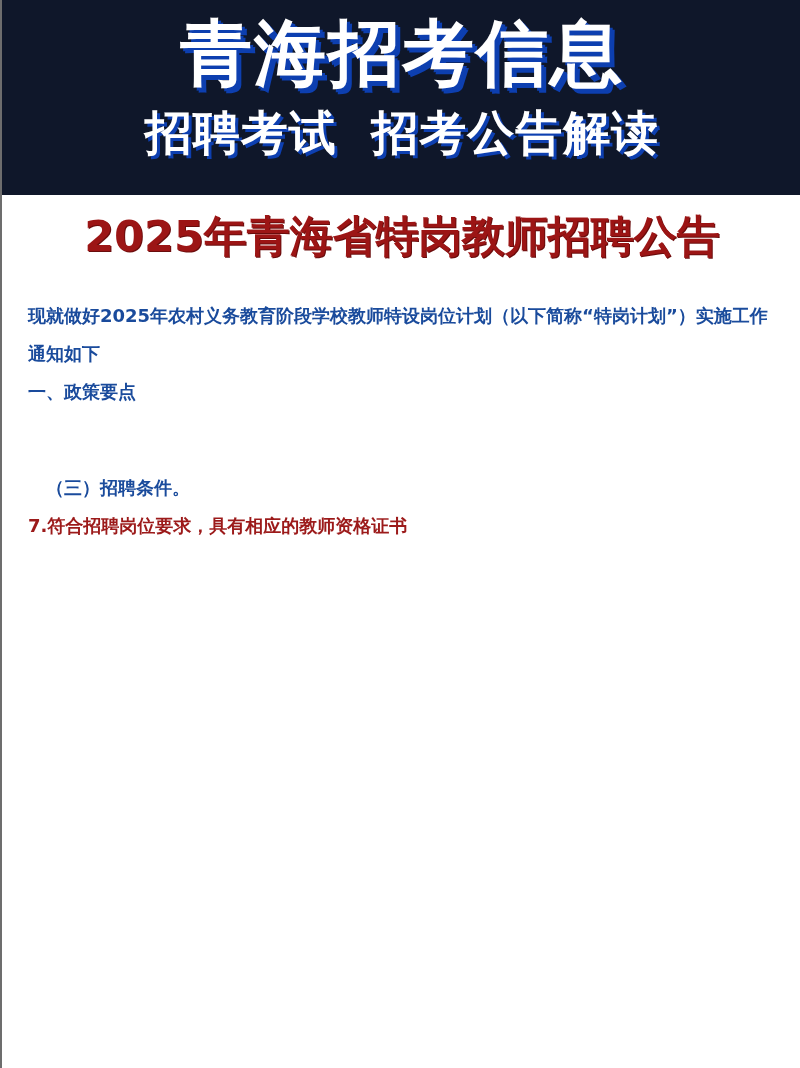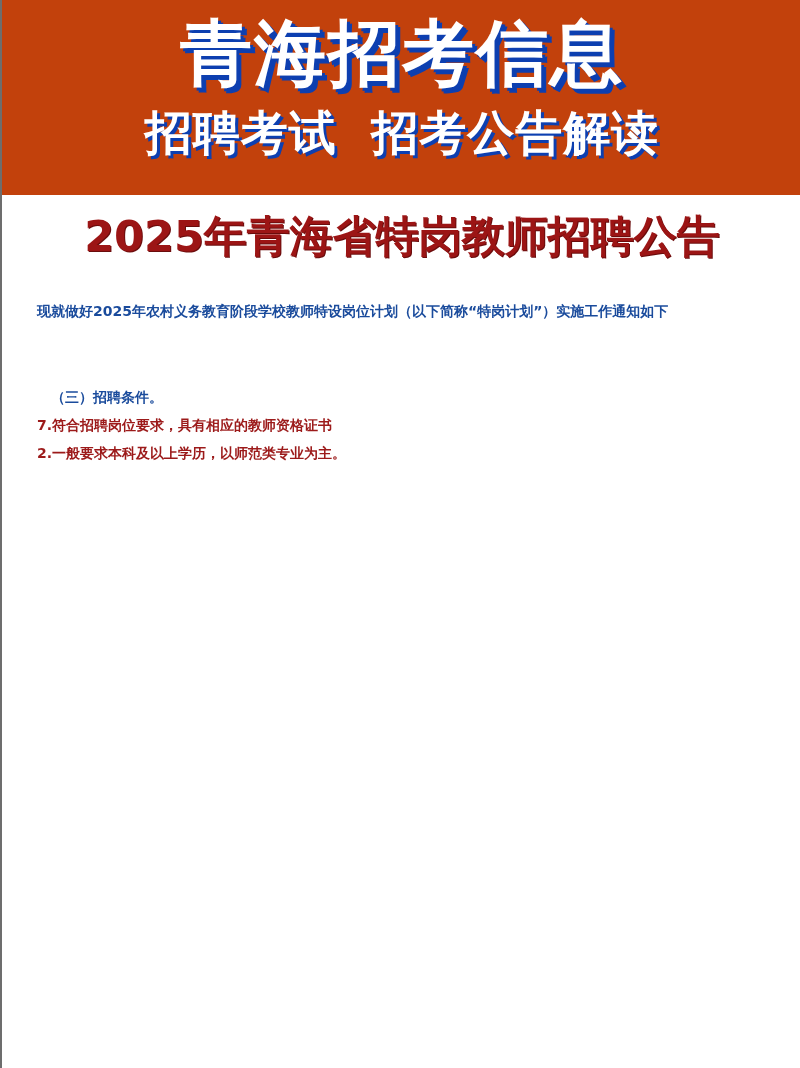--- a/index.html
+++ b/index.html
@@ -20,21 +20,21 @@
       width: 798px;
       height: 1068px;
       border-left: 2px solid #6d6d6d;
       background: #ffffff;
     }
     .banner {
       position: absolute;
       left: 0; top: 0;
       width: 798px;
       height: 195px;
-      background: #c2410c;
+      background: #0f172a;
     }
     .banner-title {
       position: absolute;
       left: 0; top: 8px;
       width: 800px;
       text-align: center;
       font-size: 72px;
       font-weight: bold;
       color: #ffffff;
       letter-spacing: 2px;
@@ -60,26 +60,26 @@
       width: 800px;
       text-align: center;
       font-size: 43px;
       font-weight: bold;
       color: #9c1515;
       line-height: 60px;
       text-shadow: 1px 1px 0 #6a0c0c;
     }
     .content {
       position: absolute;
-      left: 35px;
+      left: 26px;
       top: 297px;
       width: 740px;
-      font-size: 14px;
+      font-size: 18px;
       font-weight: bold;
-      line-height: 28px;
+      line-height: 38px;
       color: #1a4b9c;
     }
     .content p {
       margin: 0;
     }
     .blue { color: #1a4b9c; }
     .red { color: #9c1a1a; }
     .gap { height: 29px; }
   </style>
 </head>
@@ -89,30 +89,30 @@
 
   <div class="banner">
     <div class="banner-title">青海招考信息</div>
     <div class="banner-subtitle">招聘考试  招考公告解读</div>
   </div>
 
   <div class="notice-title">2025年青海省特岗教师招聘公告</div>
 
   <div class="content">
     <p class="blue">现就做好2025年农村义务教育阶段学校教师特设岗位计划（以下简称“特岗计划”）实施工作通知如下</p>
+    <p class="blue">一、政策要点</p>
 
 
     <div class="gap"></div>
 
 
     <div class="gap"></div>
 
     <p>
       　<span class="blue">（三）招聘条件。</span>
     </p>
     <p class="red">7.符合招聘岗位要求，具有相应的教师资格证书</p>
-    <p class="red">2.一般要求本科及以上学历，以师范类专业为主。</p>
 
     <div class="gap"></div>
 
   </div>
 
 </div>
 
 </body></html>

